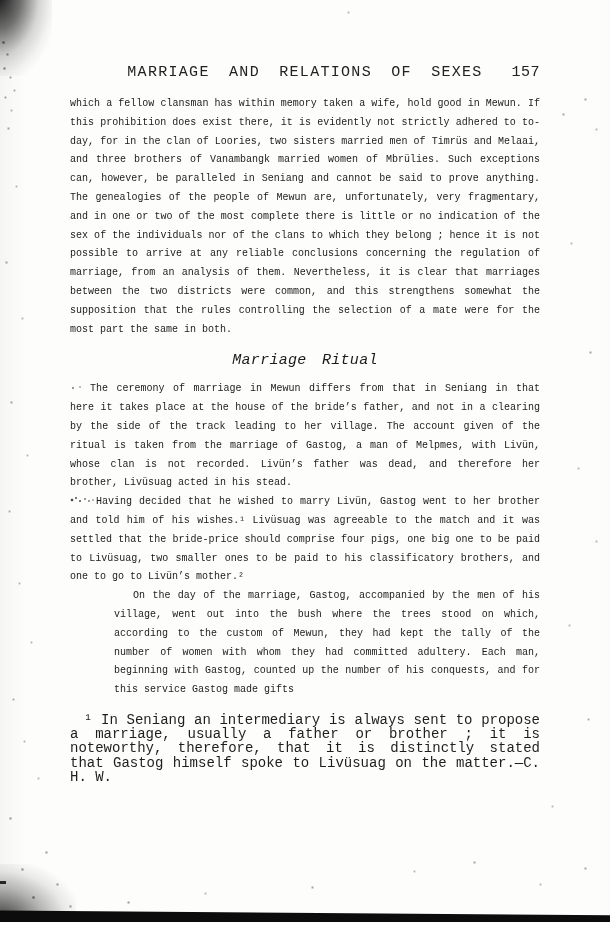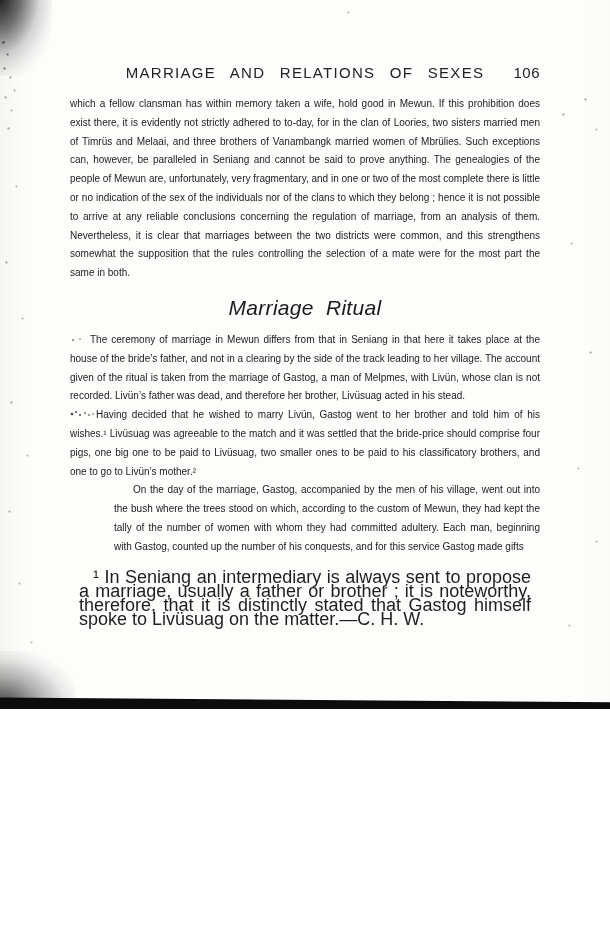--- a/index.html
+++ b/index.html
@@ -1,22 +1,22 @@
 <!DOCTYPE html>
 <html><head>
 <meta charset="utf-8">
 <style>
   html, body { margin: 0; padding: 0; background: #ffffff; }
   .page {
     position: relative;
     width: 610px;
-    height: 709px;
+    height: 922px;
     background: linear-gradient(90deg, #f5f5f3 0px, #fdfdfc 26px, #fdfdfc 585px, #fbfbf9 610px);
     overflow: hidden;
-    font-family: Liberation Sans, sans-serif;
+    font-family: Liberation Mono, monospace;
     color: #1d1d1d;
   }
   .text-block {
     position: absolute;
     left: 70px;
     top: 64px;
     width: 470px;
   }
   .running-head {
     position: relative;
@@ -39,21 +39,21 @@
     margin: 0;
     font-size: 10px;
     line-height: 18.8px;
     text-align: justify;
     color: #1b1b1b;
   }
   .para.first { margin-top: 14px; }
   .para.indent { text-indent: 19px; margin-left: 44px; }
   .section-heading {
     margin: 13px 0 11px 0;
-    font-size: 21px;
+    font-size: 15px;
     font-weight: normal;
     font-style: italic;
     text-align: center;
     word-spacing: 6px;
     letter-spacing: 0.3px;
     color: #1b1b1b;
   }
   .artifact-indent {
     display: inline-block;
     height: 9px;
@@ -72,22 +72,22 @@
       radial-gradient(circle at 6px 3px, rgba(60,60,60,.7) 0.9px, transparent 1.5px),
       radial-gradient(circle at 10px 6px, rgba(50,50,50,.65) 1px, transparent 1.5px),
       radial-gradient(circle at 15px 4px, rgba(70,70,70,.55) 0.9px, transparent 1.4px),
       radial-gradient(circle at 19px 6px, rgba(60,60,60,.5) 0.8px, transparent 1.2px),
       radial-gradient(circle at 23px 5px, rgba(80,80,80,.4) 0.7px, transparent 1.1px);
   }
   .footnotes {
     margin-top: 13px;
   }
   .footnote {
-    margin: 9px;
-    font-size: 18px;
+    margin: 0;
+    font-size: 14px;
     line-height: 14.2px;
     text-align: justify;
     text-indent: 14px;
     color: #1e1e1e;
   }
   
   .corner-top-left {
     position: absolute; left: -14px; top: -16px; width: 66px; height: 92px;
     background: radial-gradient(ellipse at 18% 12%,
       rgba(8,8,8,0.95) 0%, rgba(25,25,25,0.62) 30%,
@@ -143,21 +143,21 @@
 </style>
 </head>
 <body>
 
 <div class="page">
 
   <div class="text-block">
 
     <div class="running-head">
       <span class="title">MARRIAGE AND RELATIONS OF SEXES</span>
-      <span class="folio">106</span>
+      <span class="folio">157</span>
     </div>
 
     <p class="para first">which a fellow clansman has within memory taken a wife, hold good in Mewun.  If this prohibition does exist there, it is evidently not strictly adhered to to-day, for in the clan of Loories, two sisters married men of Timrüs and Melaai, and three brothers of Vanambangk married women of Mbrülies.  Such exceptions can, however, be paralleled in Seniang and cannot be said to prove anything.  The genealogies of the people of Mewun are, unfortunately, very fragmentary, and in one or two of the most complete there is little or no indication of the sex of the individuals nor of the clans to which they belong ;  hence it is not possible to arrive at any reliable conclusions concerning the regulation of marriage, from an analysis of them.  Nevertheless, it is clear that marriages between the two districts were common, and this strengthens somewhat the supposition that the rules controlling the selection of a mate were for the most part the same in both.</p>
 
     <h2 class="section-heading">Marriage Ritual</h2>
 
     <p class="para"><span class="artifact-indent dots"></span><span>The ceremony of marriage in Mewun differs from that in Seniang in that here it takes place at the house of the bride’s father, and not in a clearing by the side of the track leading to her village.  The account given of the ritual is taken from the marriage of Gastog, a man of Melpmes, with Livün, whose clan is not recorded.  Livün’s father was dead, and therefore her brother, Livüsuag acted in his stead.</span></p>
 
     <p class="para"><span class="artifact-indent smudge"></span><span>Having decided that he wished to marry Livün, Gastog went to her brother and told him of his wishes.¹  Livüsuag was agreeable to the match and it was settled that the bride-price should comprise four pigs, one big one to be paid to Livüsuag, two smaller ones to be paid to his classificatory brothers, and one to go to Livün’s mother.²</span></p>
 

